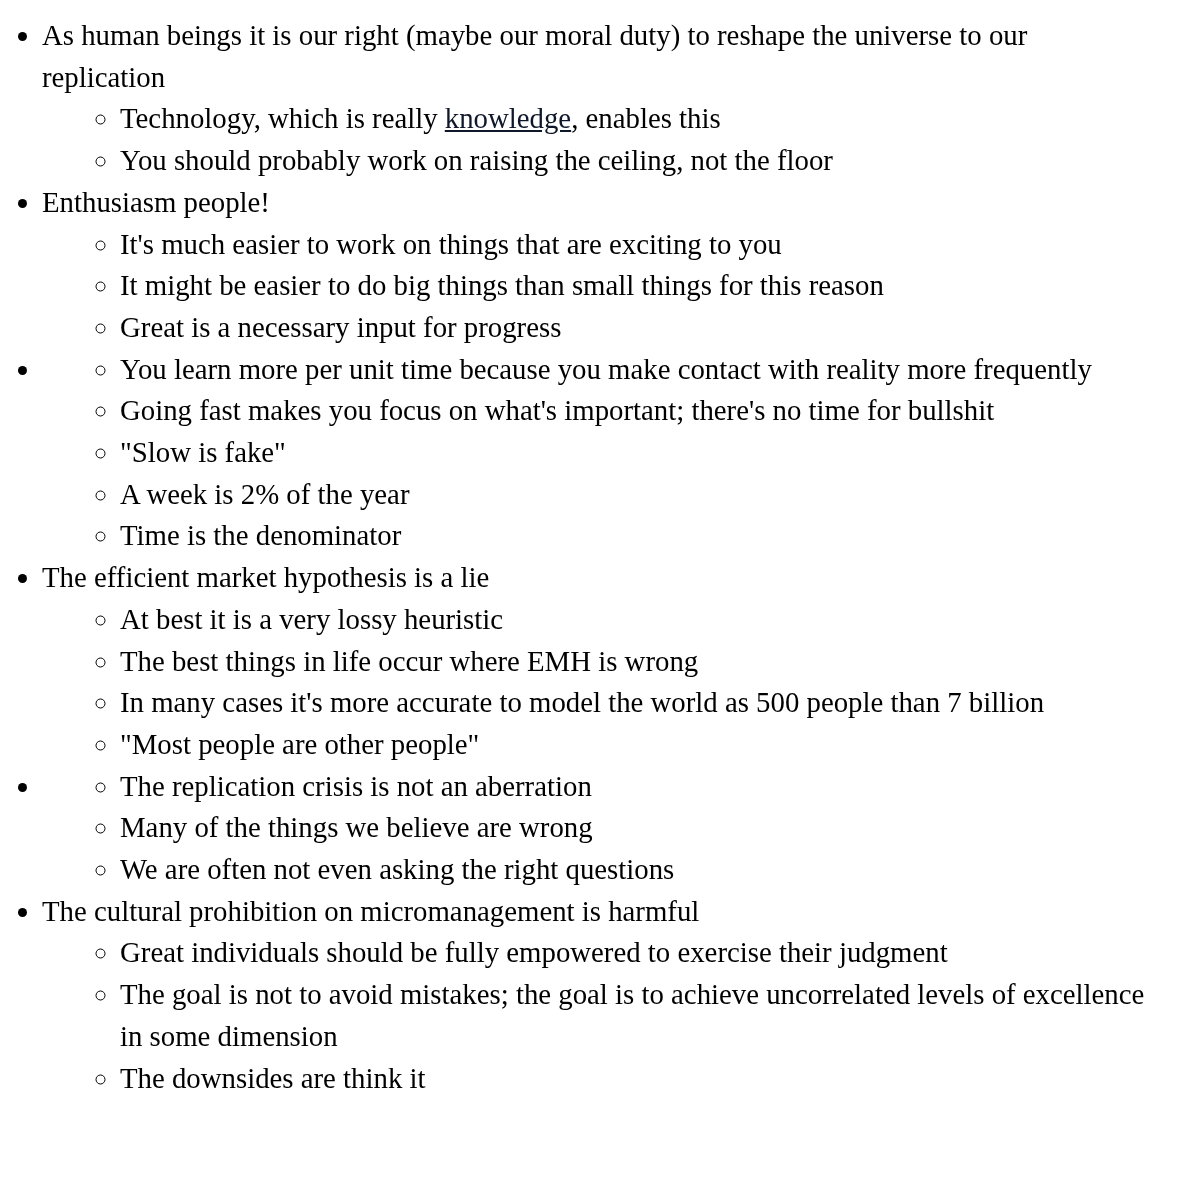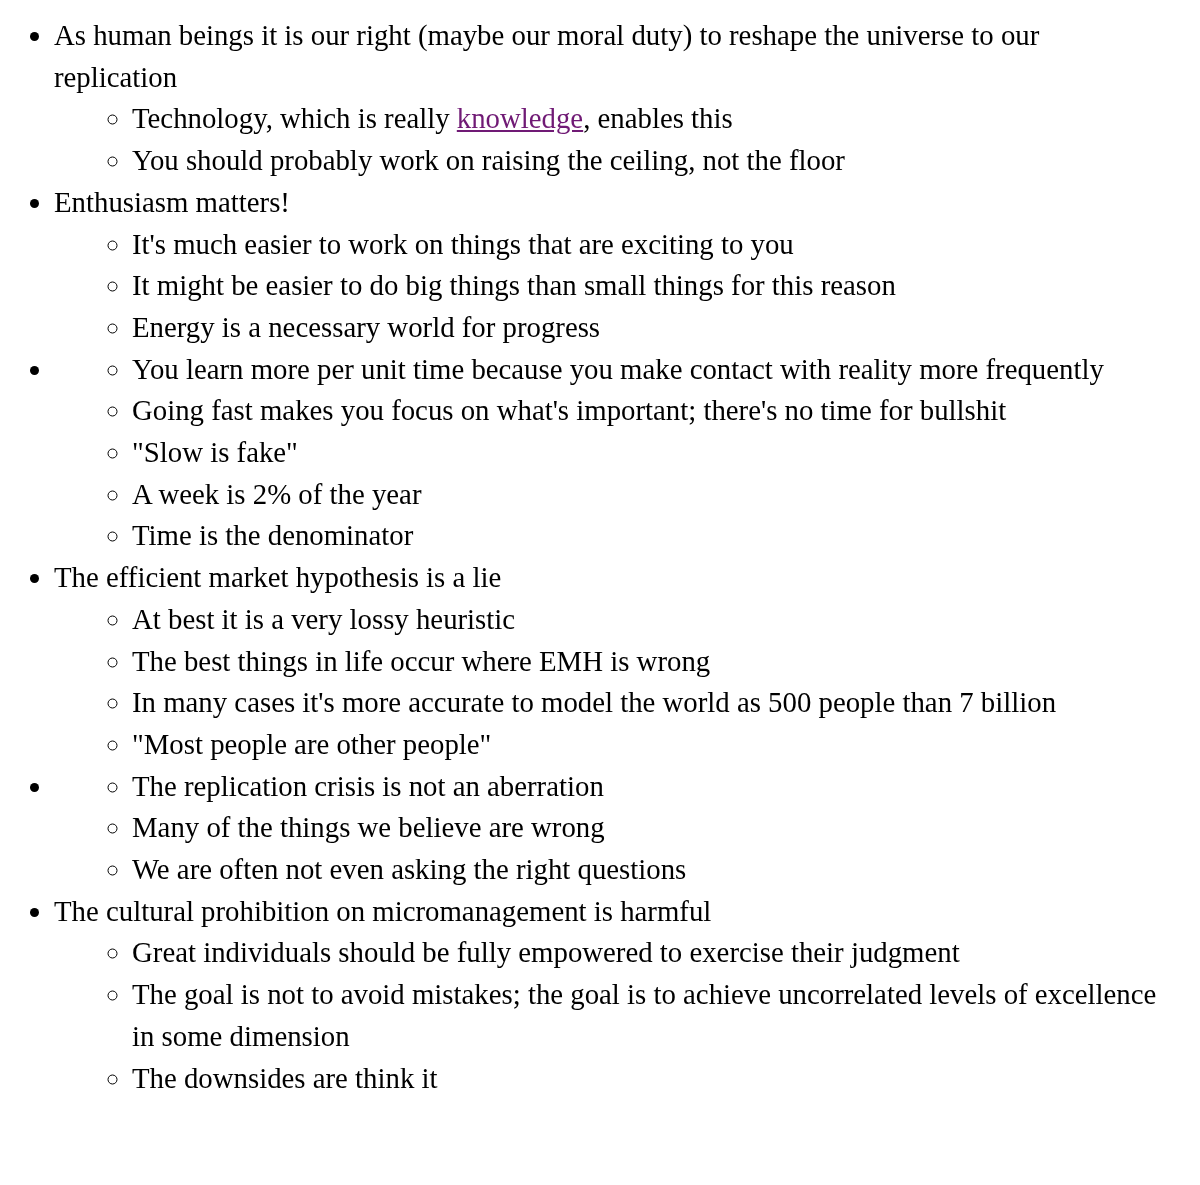--- a/index.html
+++ b/index.html
@@ -11,33 +11,33 @@
   body {
     font-family: "Liberation Serif", "DejaVu Serif", serif;
     font-size: 28.8px;
     line-height: 41.7px;
     width: 1200px;
     height: 1185px;
     overflow: hidden;
   }
   ul.outline {
     list-style-type: disc;
-    margin: 15px 0 0 12px;
+    margin: 15px 0 0 0;
     padding: 0 0 0 42px;
   }
   ul.outline ul {
     list-style-type: circle;
     margin: 0;
     padding: 0 0 0 78px;
   }
   li {
     white-space: nowrap;
   }
   a.link {
-    color: #701a75;
+    color: #0f172a;
     text-decoration: underline;
     cursor: pointer;
   }
 </style>
 </head>
 <body>
 
 <main>
   <ul class="outline">
 
@@ -46,25 +46,25 @@
       <span>replication</span>
       <ul>
         <li>
           <span>Technology, which is really </span><a class="link">knowledge</a><span>, enables this</span>
         </li>
         <li>You should probably work on raising the ceiling, not the floor</li>
       </ul>
     </li>
 
     <li>
-      <span>Enthusiasm matters!</span>
+      <span>Enthusiasm people!</span>
       <ul>
         <li>It's much easier to work on things that are exciting to you</li>
         <li>It might be easier to do big things than small things for this reason</li>
-        <li>Energy is a necessary world for progress</li>
+        <li>Great is a necessary input for progress</li>
       </ul>
     </li>
 
     <li>
       <ul>
         <li>You learn more per unit time because you make contact with reality more frequently</li>
         <li>Going fast makes you focus on what's important; there's no time for bullshit</li>
         <li>"Slow is fake"</li>
         <li>A week is 2% of the year</li>
         <li>Time is the denominator</li>

